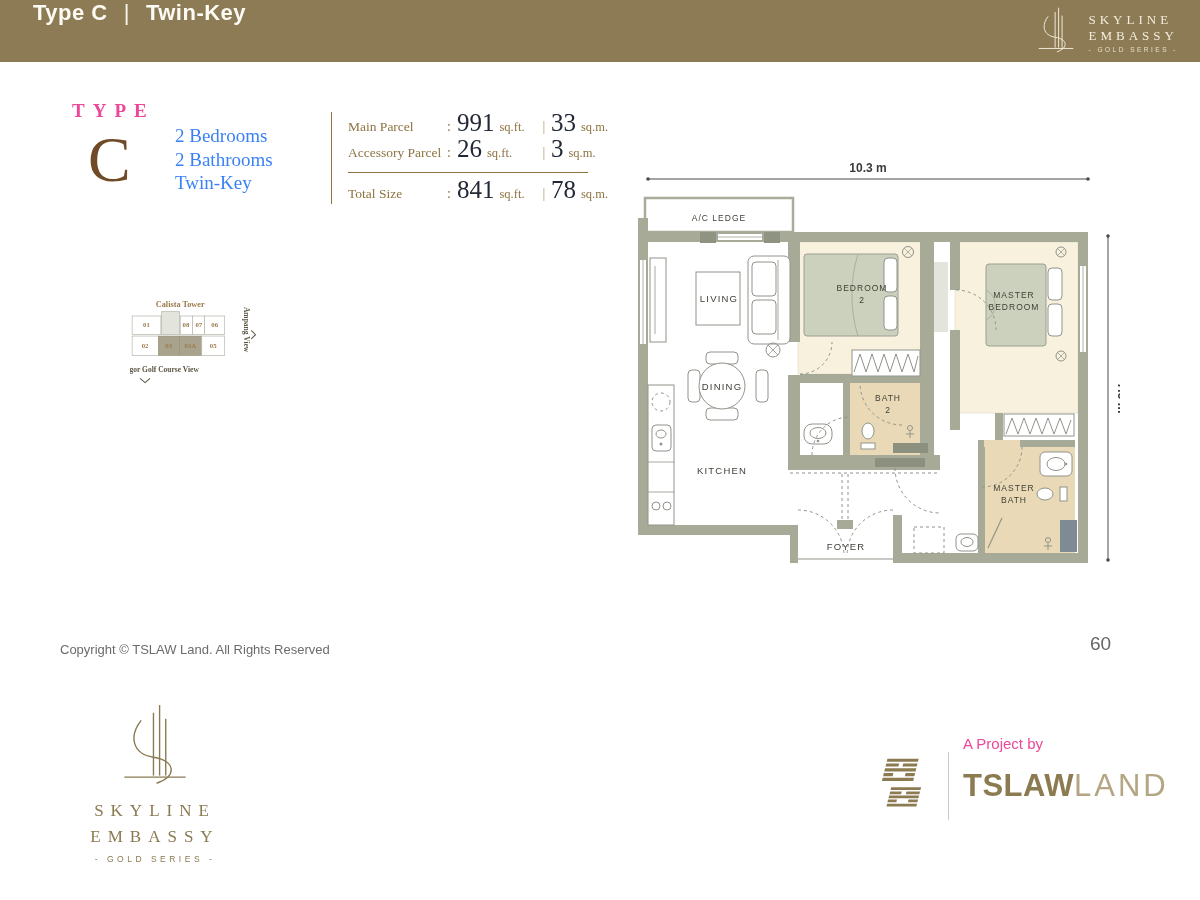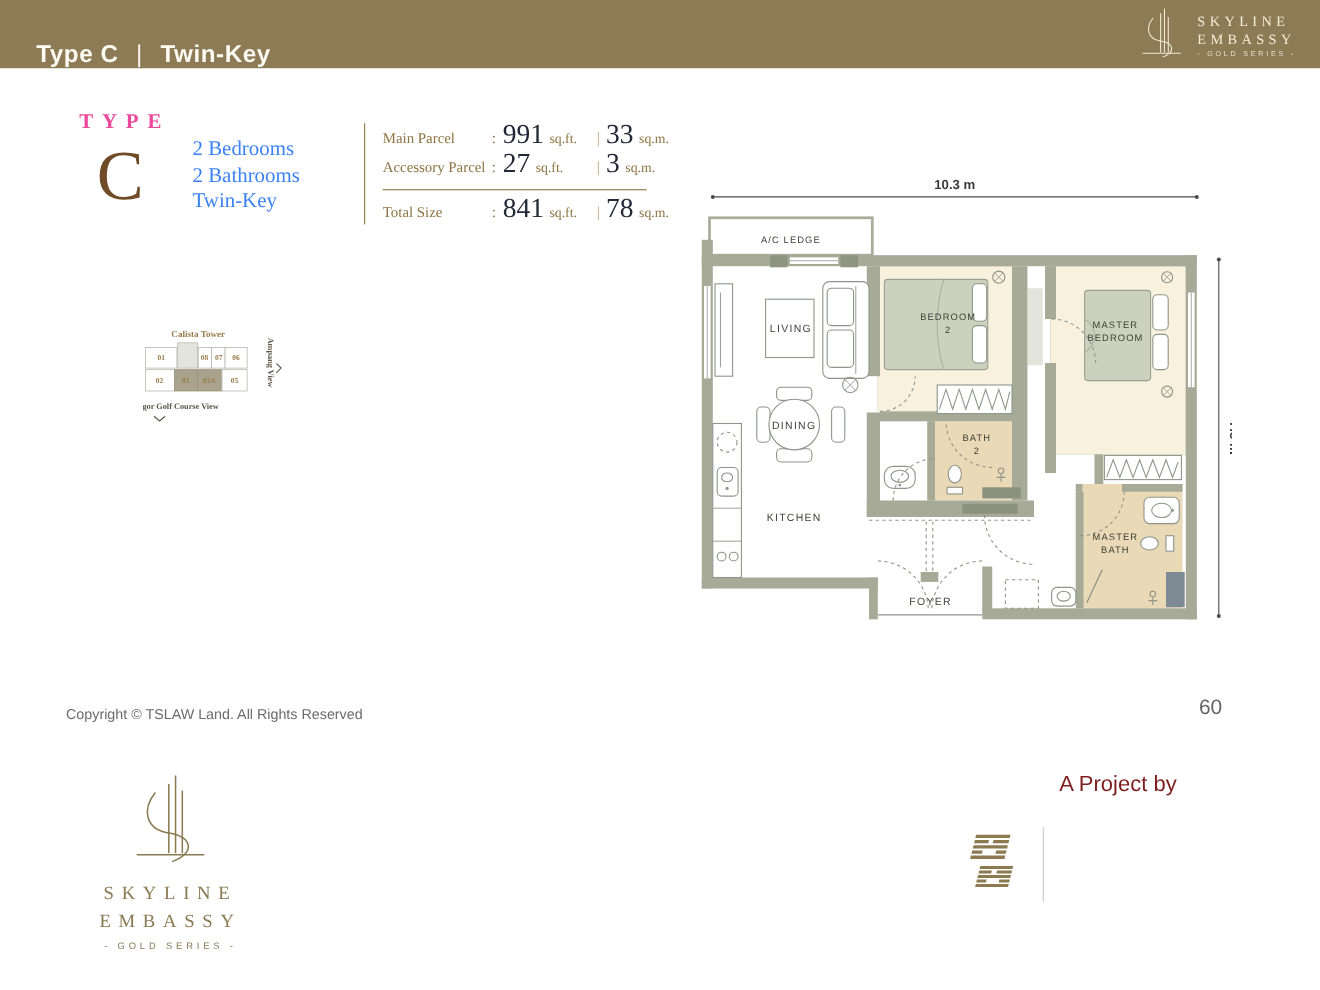--- a/index.html
+++ b/index.html
@@ -1,20 +1,20 @@
 <!DOCTYPE html>
 <html><head>
 <meta charset="utf-8">
 <style>
   html,body{margin:0;padding:0;background:#fff;}
   #page{position:relative;width:1200px;height:900px;background:#ffffff;overflow:hidden;
         font-family:"Liberation Sans",sans-serif;}
   
   .topbar{position:absolute;left:0;top:0;width:1200px;height:62px;background:#8c7b55;}
-  .topbar-title{position:absolute;left:33px;top:0;height:62px;display:flex;align-items:flex-end;
+  .topbar-title{position:absolute;left:33px;top:0;height:62px;display:flex;align-items:flex-start;
         gap:16px;color:#fdfbf4;font-size:22px;font-weight:700;letter-spacing:.5px;}
   .topbar-title .tsep{font-weight:400;opacity:.95;}
   .topbar-logo{position:absolute;right:22px;top:6px;display:flex;align-items:center;gap:10px;}
   .tl-text{color:#f3edda;text-align:left;}
   .tl-text .l1,.tl-text .l2{font-family:"Liberation Serif",serif;font-size:13px;letter-spacing:4px;line-height:16px;}
   .tl-text .l3{font-size:6.5px;letter-spacing:2.5px;margin-top:2px;color:#e8e0c6;}
   
   .type-label{position:absolute;left:72px;top:100px;font-family:"Liberation Serif",serif;
         font-size:19px;font-weight:600;letter-spacing:8px;color:#ec4899;}
   .type-letter{position:absolute;left:88px;top:128px;font-family:"Liberation Serif",serif;
@@ -49,21 +49,21 @@
   .fx{fill:#ffffff;stroke:#8f958a;stroke-width:1;}
   .fxs{fill:#ccd1bd;stroke:#9aa095;stroke-width:1;}
   .dash{fill:none;stroke:#8f958a;stroke-width:1;stroke-dasharray:3 3;}
   .thin{fill:none;stroke:#8f958a;stroke-width:1;}
   
   .copyright{position:absolute;left:60px;top:642px;font-size:13px;color:#6b6b6b;}
   .pageno{position:absolute;left:1090px;top:633px;font-size:19px;color:#666;}
   .flogo{position:absolute;left:60px;top:702px;width:190px;text-align:center;color:#8a7a52;}
   .flogo .f1,.flogo .f2{font-family:"Liberation Serif",serif;font-size:17px;letter-spacing:7px;line-height:26px;}
   .flogo .f3{font-size:8.5px;letter-spacing:3.5px;margin-top:4px;color:#8a7a52;}
-  .projectby{position:absolute;left:963px;top:702px;font-size:20px;color:#7f1d1d;}
+  .projectby{position:absolute;left:963px;top:735px;font-size:15px;color:#ec4899;}
   .tslaw-row{position:absolute;left:866px;top:752px;display:flex;align-items:center;gap:14px;}
   .tslaw-sep{width:1px;height:68px;background:#c9c9c9;}
   .tslaw-word{font-family:"Liberation Sans",sans-serif;font-size:31px;}
   .tslaw-word .b{font-weight:700;color:#8c7b50;letter-spacing:.5px;}
   .tslaw-word .l{font-weight:400;color:#b4a583;letter-spacing:3px;}
 </style>
 </head>
 <body>
 
 <div id="page">
@@ -105,21 +105,21 @@
     <div class="prow">
       <span class="plabel">Main Parcel</span>
       <span class="pcolon">:</span>
       <span><span class="pnum">991</span><span class="punit">sq.ft.</span></span>
       <span class="pbar">|</span>
       <span><span class="pnum">33</span><span class="punit">sq.m.</span></span>
     </div>
     <div class="prow">
       <span class="plabel">Accessory Parcel</span>
       <span class="pcolon">:</span>
-      <span><span class="pnum">27</span><span class="punit">sq.ft.</span></span>
+      <span><span class="pnum">26</span><span class="punit">sq.ft.</span></span>
       <span class="pbar">|</span>
       <span><span class="pnum">3</span><span class="punit">sq.m.</span></span>
     </div>
     <div class="pline"></div>
     <div class="prow">
       <span class="plabel">Total Size</span>
       <span class="pcolon">:</span>
       <span><span class="pnum">841</span><span class="punit">sq.ft.</span></span>
       <span class="pbar">|</span>
       <span><span class="pnum">78</span><span class="punit">sq.m.</span></span>
@@ -450,15 +450,18 @@
         <rect x="34" y="52" width="44" height="4"></rect>
         <rect x="34" y="58" width="17" height="4"></rect>
           <rect x="58" y="58" width="20" height="4"></rect>
         <rect x="34" y="64" width="44" height="4"></rect>
         <rect x="34" y="70" width="13" height="4"></rect>
           <rect x="64" y="70" width="14" height="4"></rect>
         <rect x="34" y="76" width="44" height="4"></rect>
       </g>
     </svg>
     <div class="tslaw-sep"></div>
+    <div class="tslaw-word">
+      <span class="b">TSLAW</span><span class="l">LAND</span>
+    </div>
   </div>
 
 </div>
 
 </body></html>

